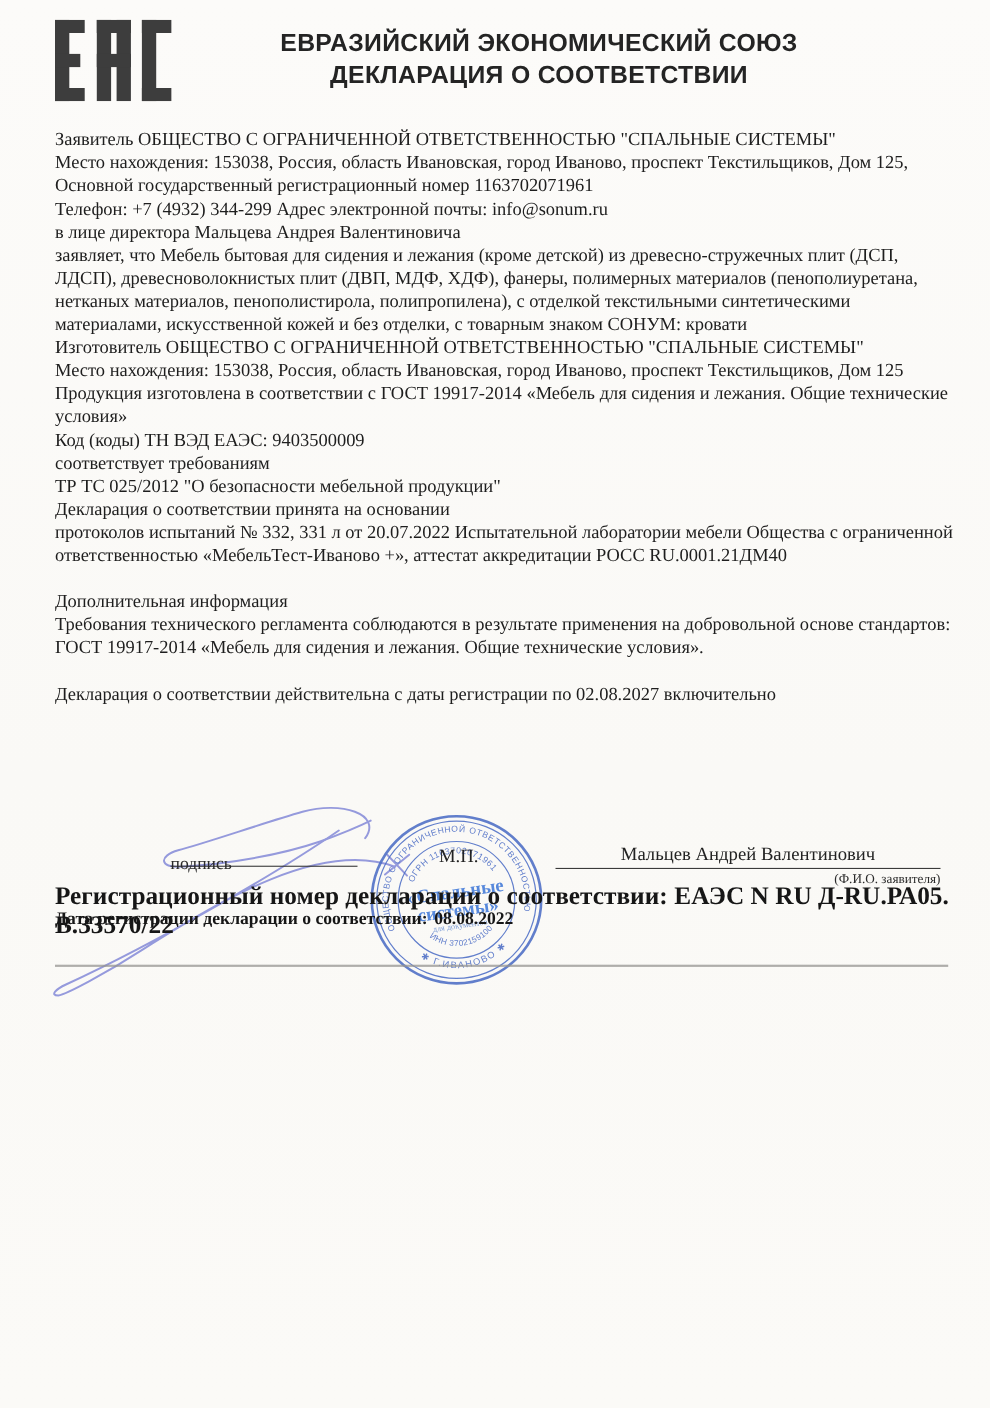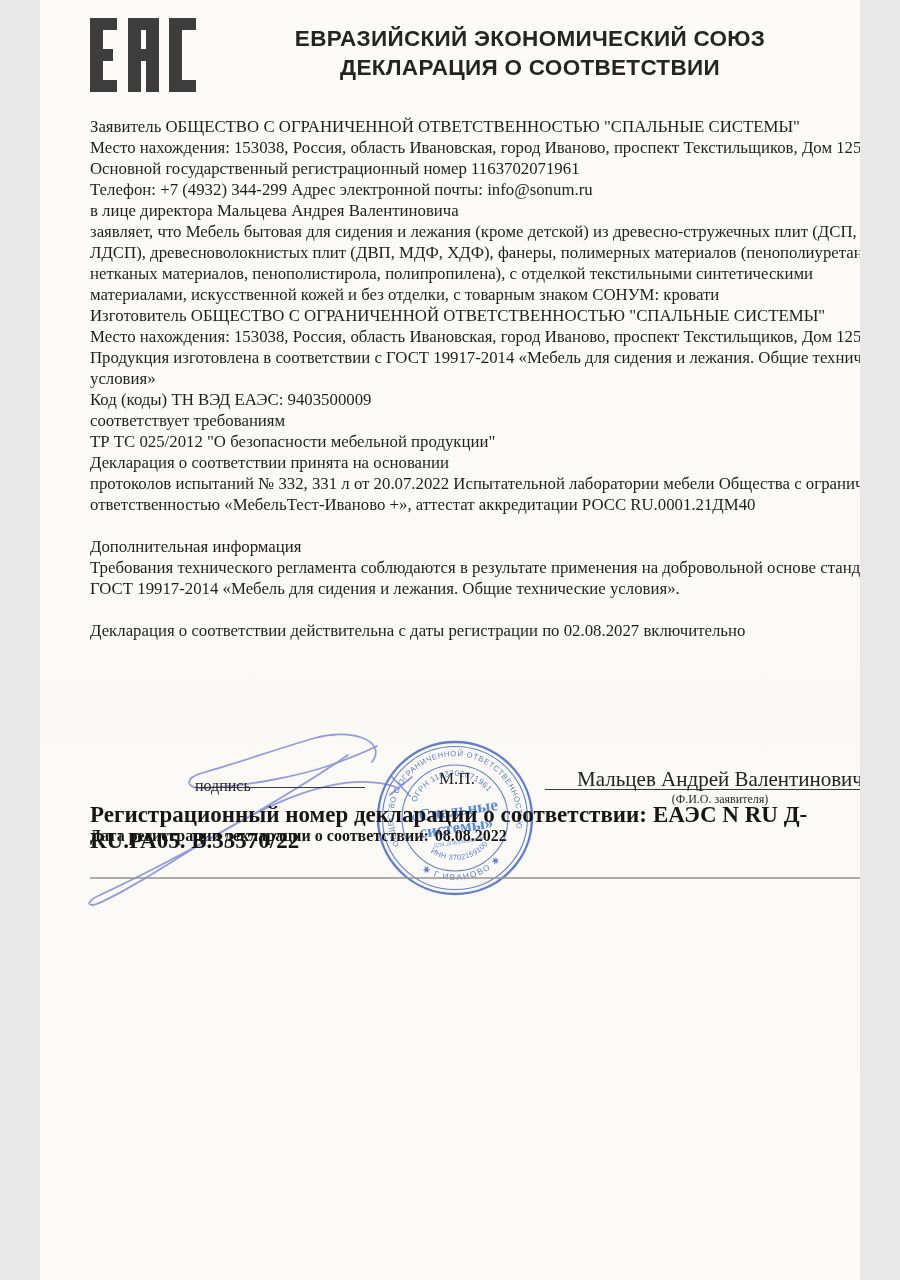--- a/index.html
+++ b/index.html
@@ -1,41 +1,41 @@
 <!DOCTYPE html>
 <html><head>
 <meta charset="utf-8">
 <style>
   html,body{margin:0;padding:0;}
   body{background:#e8e8e8;}
   .page{
-    position:relative;width:820px;height:1280px;margin:0 auto;
+    position:relative;width:900px;height:1280px;margin:0 auto;
     background:linear-gradient(180deg,#fcfbf9 0%,#faf9f6 55%,#fbfaf7 100%);
     font-family:"Liberation Serif", serif;color:#1e1e1e;overflow:hidden;
   }
   
   .eac-logo{position:absolute;left:50px;top:18px;width:106px;height:74px;}
   
   .doc-header{
     position:absolute;left:170px;top:24px;width:640px;text-align:center;
     font-family:"Liberation Sans", sans-serif;font-weight:bold;font-size:22.5px;
     line-height:29px;color:#242424;letter-spacing:.3px;
   }
   
   .doc-body{position:absolute;left:50px;top:116px;width:818px;font-size:16.8px;line-height:21px;}
   .doc-body p{margin:0;}
   .doc-body .sp{height:21px;}
   .b{font-weight:normal;}
   
   .sig-line{position:absolute;left:155px;top:787px;width:170px;border-top:1.6px solid #3a3a3a;}
   .sig-caption{position:absolute;left:155px;top:777px;width:170px;text-align:left;font-size:16px;color:#2a2a2a;}
   .mp-label{position:absolute;left:399px;top:769px;font-size:17px;color:#222;}
-  .fio-name{position:absolute;left:505px;top:767px;width:350px;text-align:center;font-size:21px;color:#222;}
+  .fio-name{position:absolute;left:505px;top:767px;width:350px;text-align:center;font-size:17px;color:#222;}
   .fio-line{position:absolute;left:505px;top:789px;width:350px;border-top:1.6px solid #3a3a3a;}
-  .fio-caption{position:absolute;left:505px;top:792px;width:350px;text-align:center;font-size:12px;color:#2a2a2a;}
+  .fio-caption{position:absolute;left:505px;top:792px;width:350px;text-align:right;font-size:12px;color:#2a2a2a;}
   
   .reg1{position:absolute;left:50px;top:802px;font-size:23px;font-weight:bold;color:#161616;}
   .reg2{position:absolute;left:50px;top:827px;font-size:16px;font-weight:bold;color:#161616;}
   .reg-val{margin-left:6px;}
   
   .bottom-rule{position:absolute;left:50px;top:877px;width:812px;border-top:2px solid #949390;opacity:.75;}
   
   .stamp{position:absolute;left:330px;top:738px;width:170px;height:160px;opacity:.88;}
   .signature-svg{position:absolute;left:30px;top:715px;width:350px;height:205px;}
 </style>

